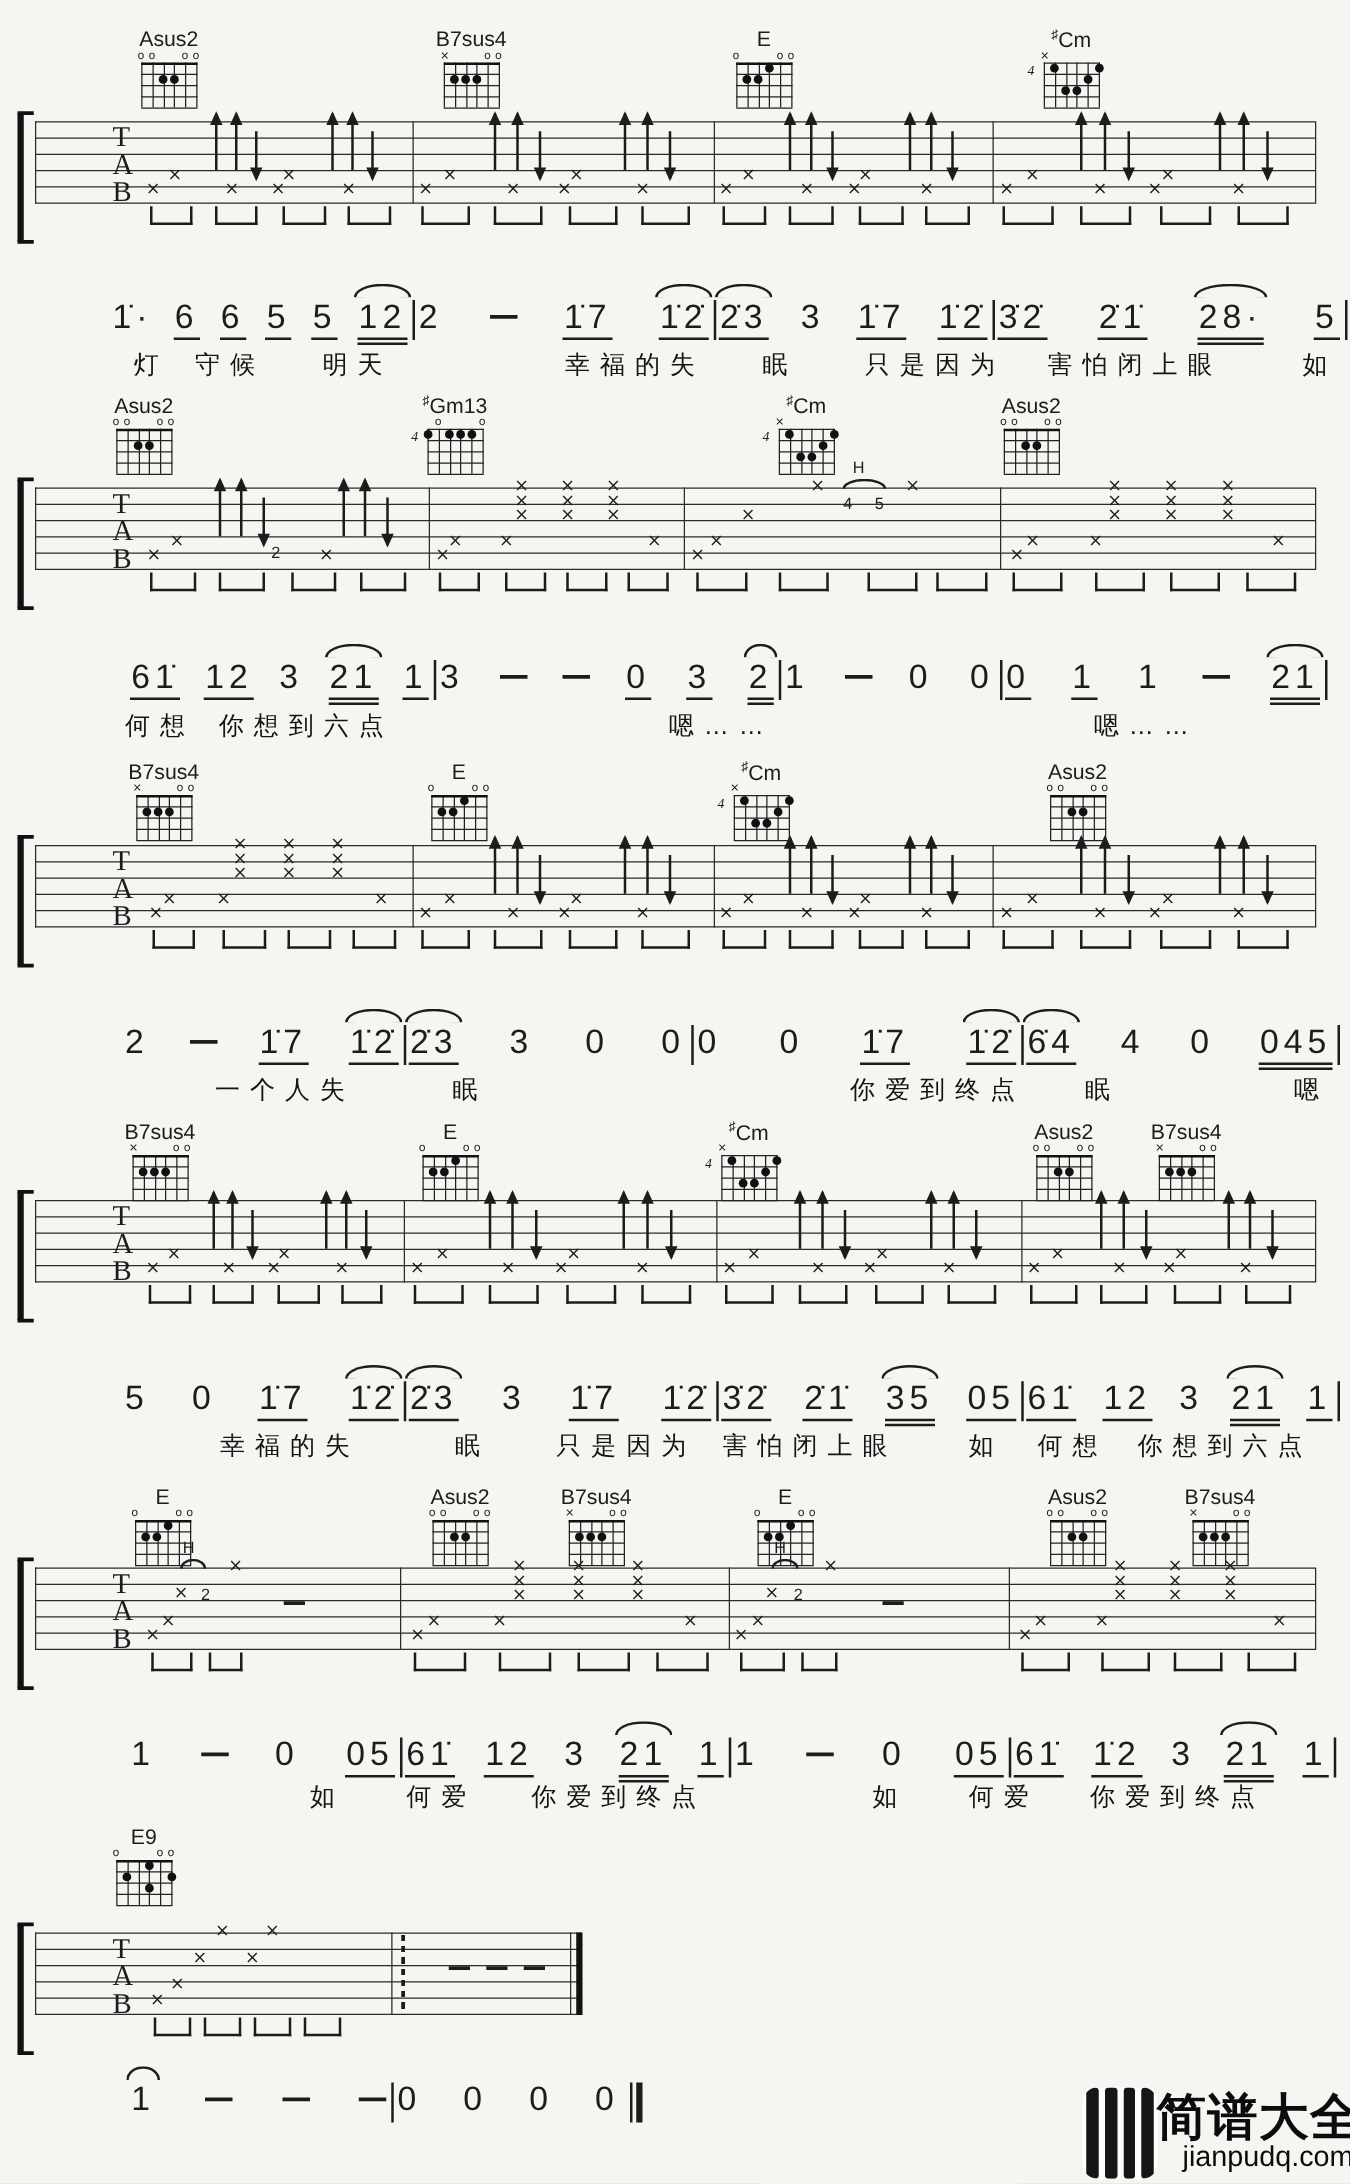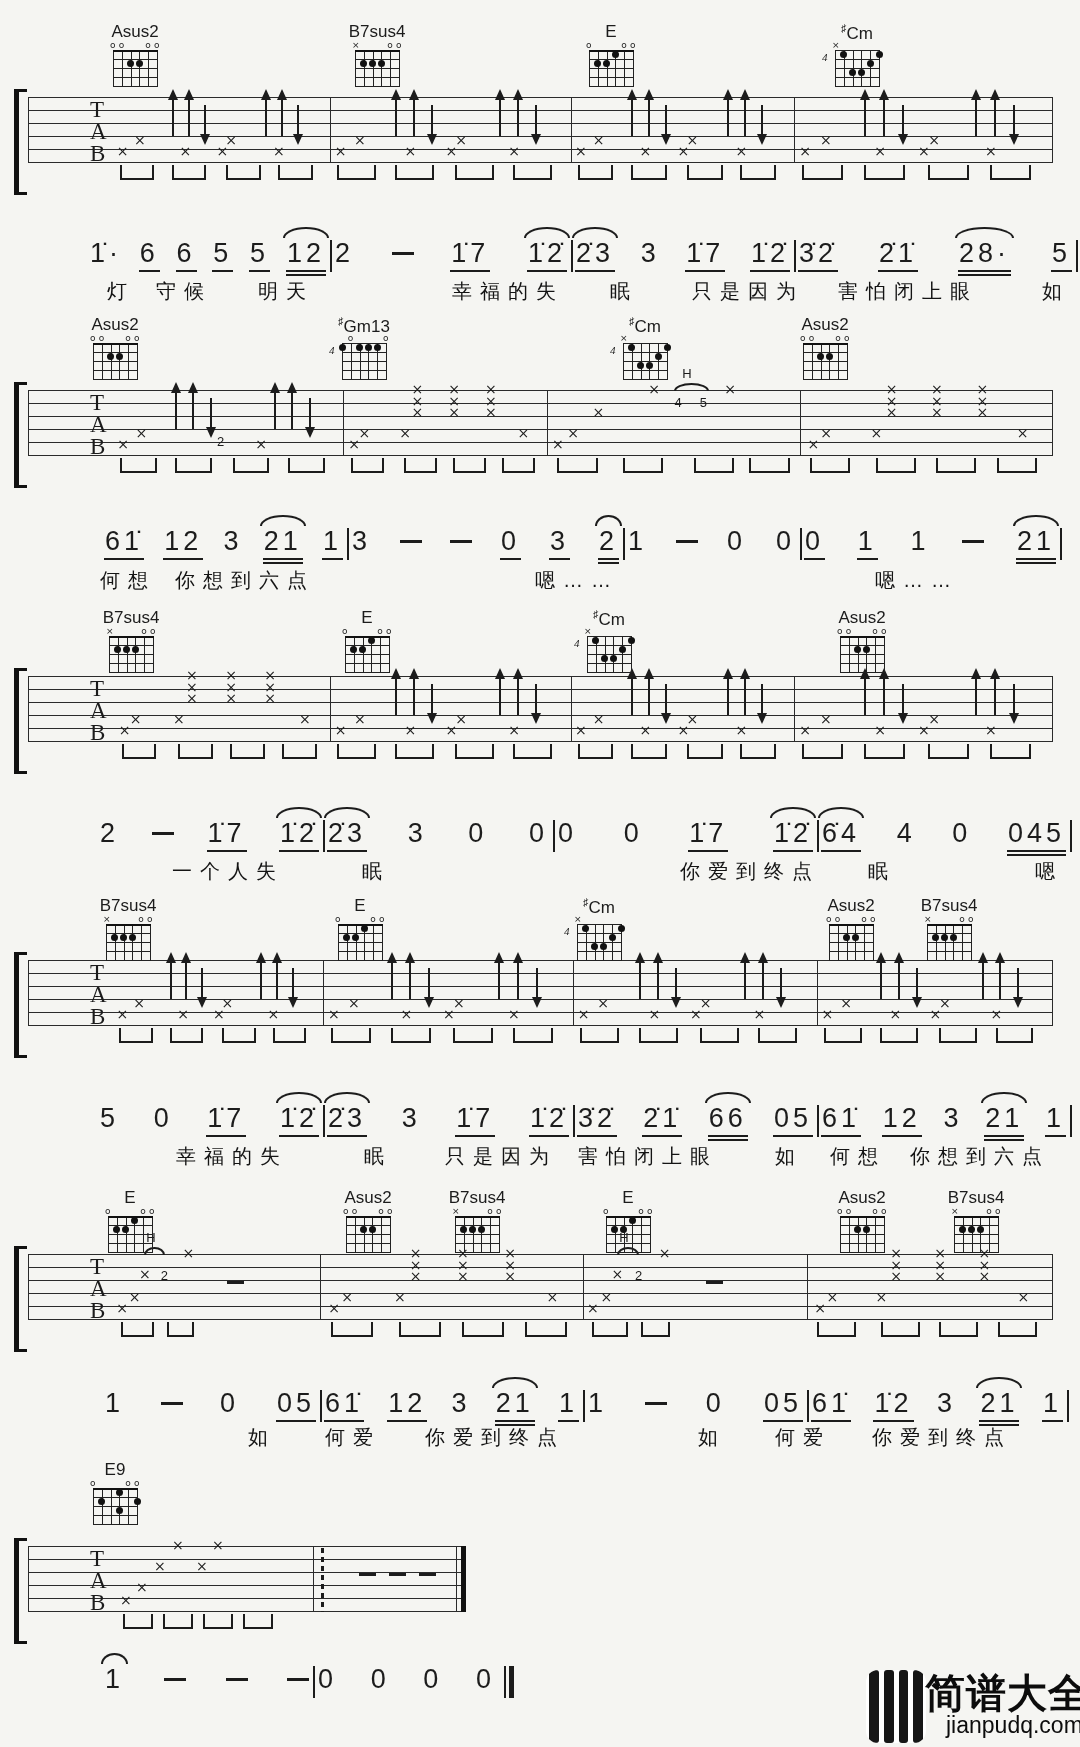--- a/index.html
+++ b/index.html
@@ -810,21 +810,21 @@
     <div class="mrow" style="left: 323px; top: 1103px; width: 250px;">
       <span class="mtok u1 arc">2̇3</span>
       <span class="mtok">3</span>
       <span class="mtok u1">1̇7</span>
       <span class="mtok u1">1̇2̇</span>
     </div>
     <div class="mbar" style="left: 573px; top: 1105px;"></div>
     <div class="mrow" style="left: 573px; top: 1103px; width: 244px;">
       <span class="mtok u1">3̇2̇</span>
       <span class="mtok u1">2̇1̇</span>
-      <span class="mtok u2 arc">66</span>
+      <span class="mtok u2 arc">35</span>
       <span class="mtok u1">05</span>
     </div>
     <div class="mbar" style="left: 817px; top: 1105px;"></div>
     <div class="mrow" style="left: 817px; top: 1103px; width: 253px;">
       <span class="mtok u1">61̇</span>
       <span class="mtok u1">12</span>
       <span class="mtok">3</span>
       <span class="mtok u2 arc">21</span>
       <span class="mtok u1">1</span>
     </div>

